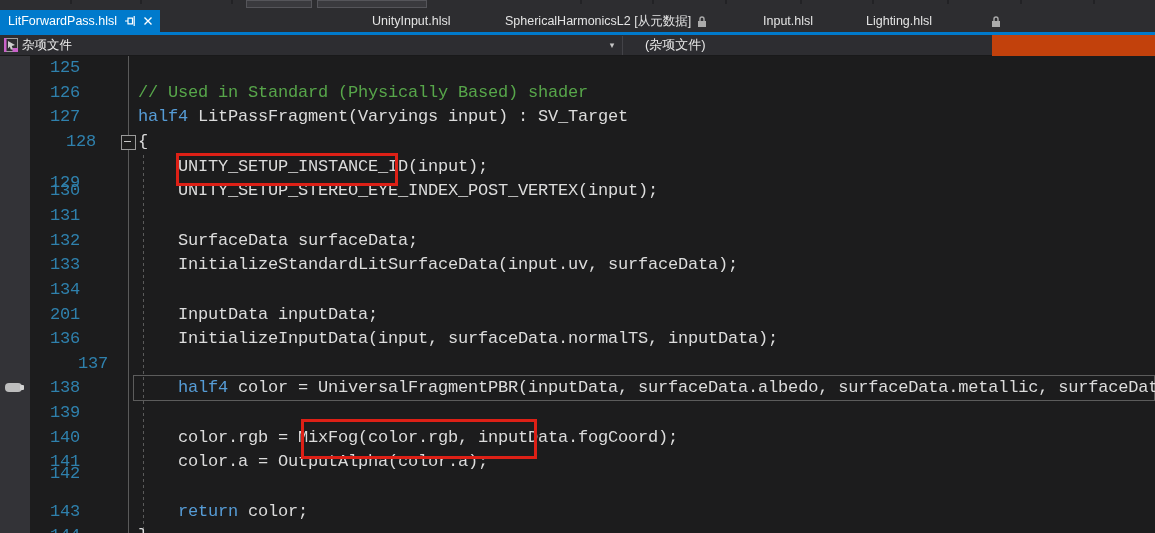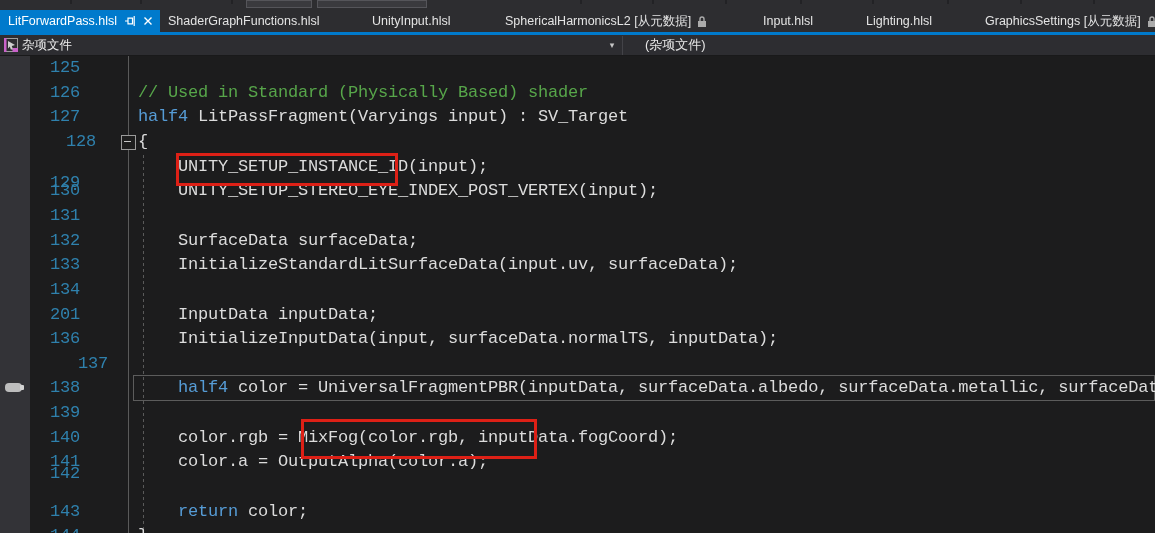--- a/index.html
+++ b/index.html
@@ -15,21 +15,21 @@
   .tab-bar{position:absolute;left:0;top:10px;width:1155px;height:22px;background:#2d2d30;}
   .tab{position:absolute;top:0;height:22px;display:flex;align-items:center;
        font-size:12.5px;color:#e4e4e4;white-space:nowrap;cursor:default;}
   .tab.active{left:0;width:160px;background:#007acc;color:#ffffff;padding-left:8px;box-sizing:border-box;}
   .tab .lbl{pointer-events:none;}
   .tab .ticon{display:inline-flex;margin-left:7px;align-items:center;}
   .lock{display:inline-flex;margin-left:6px;}
   .accent-line{position:absolute;left:0;top:32px;width:1155px;height:3px;background:#007acc;}
 
   
-  .nav-bar{position:absolute;left:0;top:35px;width:1155px;height:21px;background:#2d2d31;
+  .nav-bar{position:absolute;left:0;top:35px;width:992px;height:21px;background:#2d2d31;
            border-bottom:1px solid #19191a;box-sizing:border-box;}
   .nav-proj-icon{position:absolute;left:3px;top:2px;width:16px;height:16px;}
   .nav-proj-label{position:absolute;left:22px;top:0;height:21px;line-height:20px;
                   font-size:12.5px;color:#ececec;}
   .nav-drop-arrow{position:absolute;left:603px;top:0;width:18px;height:21px;color:#c5c5c5;
                   font-size:9px;line-height:20px;text-align:center;}
   .nav-sep{position:absolute;left:622px;top:1px;width:1px;height:19px;background:#434348;}
   .nav-scope-label{position:absolute;left:645px;top:0;height:21px;line-height:20px;
                    font-size:13px;color:#e8e8e8;}
 
@@ -89,43 +89,39 @@
           <svg width="12" height="12" viewBox="0 0 12 12">
             <path d="M1 6 H4 M4 3.2 H8.5 V8.8 H4 Z M10.2 1 V11" stroke="#ffffff" stroke-width="1.2" fill="none"></path>
           </svg>
         </span>
         <span class="ticon">
           <svg width="10" height="10" viewBox="0 0 10 10">
             <path d="M1.5 1.5 L8.5 8.5 M8.5 1.5 L1.5 8.5" stroke="#ffffff" stroke-width="1.4" fill="none"></path>
           </svg>
         </span>
       </div>
-      <div class="tab" style="left: 168px;">
-        <span class="lbl">ShaderGraphFunctions.hlsl</span>
-      </div>
       <div class="tab" style="left: 372px;">
         <span class="lbl">UnityInput.hlsl</span>
       </div>
       <div class="tab" style="left: 505px;">
         <span class="lbl">SphericalHarmonicsL2 [从元数据]</span>
         <span class="lock">
           <svg width="10" height="13" viewBox="0 0 10 13">
             <path d="M3 6 V4 a2 2 0 0 1 4 0 V6" stroke="#ababab" stroke-width="1.4" fill="none"></path>
             <rect x="1" y="6" width="8" height="6" fill="#ababab"></rect>
           </svg>
         </span>
       </div>
       <div class="tab" style="left: 763px;">
         <span class="lbl">Input.hlsl</span>
       </div>
       <div class="tab" style="left: 866px;">
         <span class="lbl">Lighting.hlsl</span>
       </div>
       <div class="tab" style="left: 985px;">
-        <span class="lbl">GraphicsSettings [从元数据]</span>
         <span class="lock">
           <svg width="10" height="13" viewBox="0 0 10 13">
             <path d="M3 6 V4 a2 2 0 0 1 4 0 V6" stroke="#ababab" stroke-width="1.4" fill="none"></path>
             <rect x="1" y="6" width="8" height="6" fill="#ababab"></rect>
           </svg>
         </span>
       </div>
     </div>
   <div class="accent-line"></div>
 

